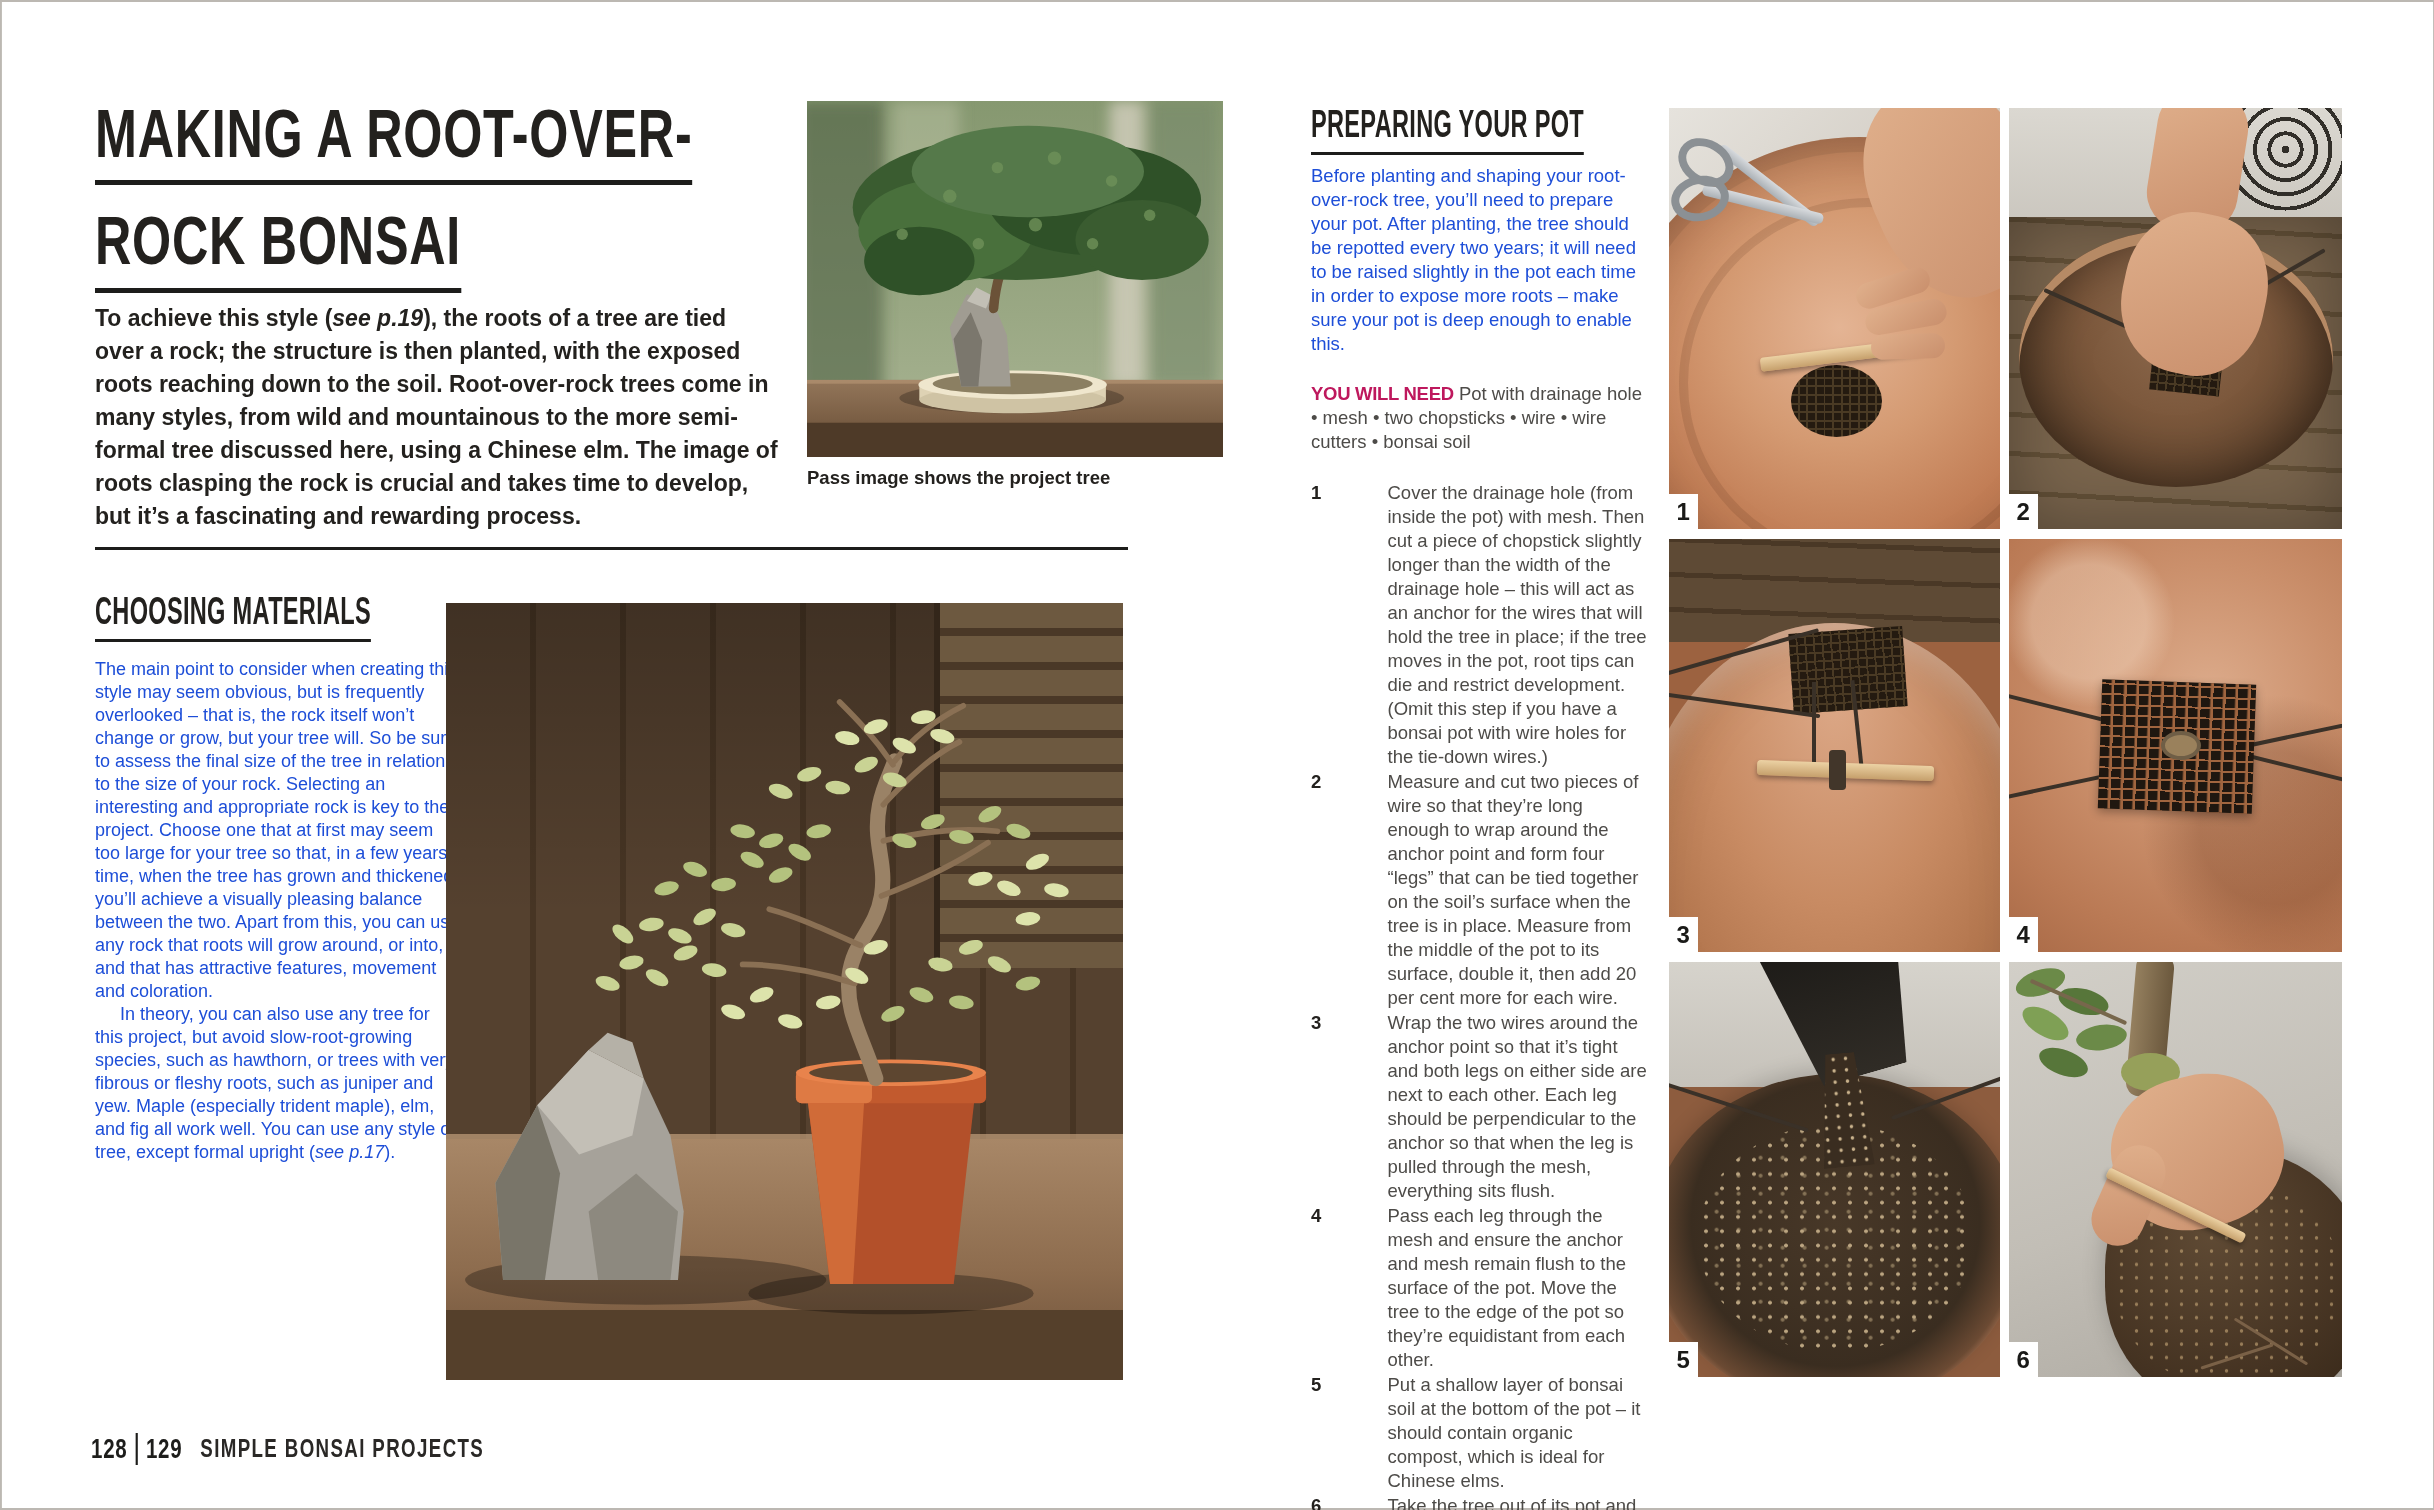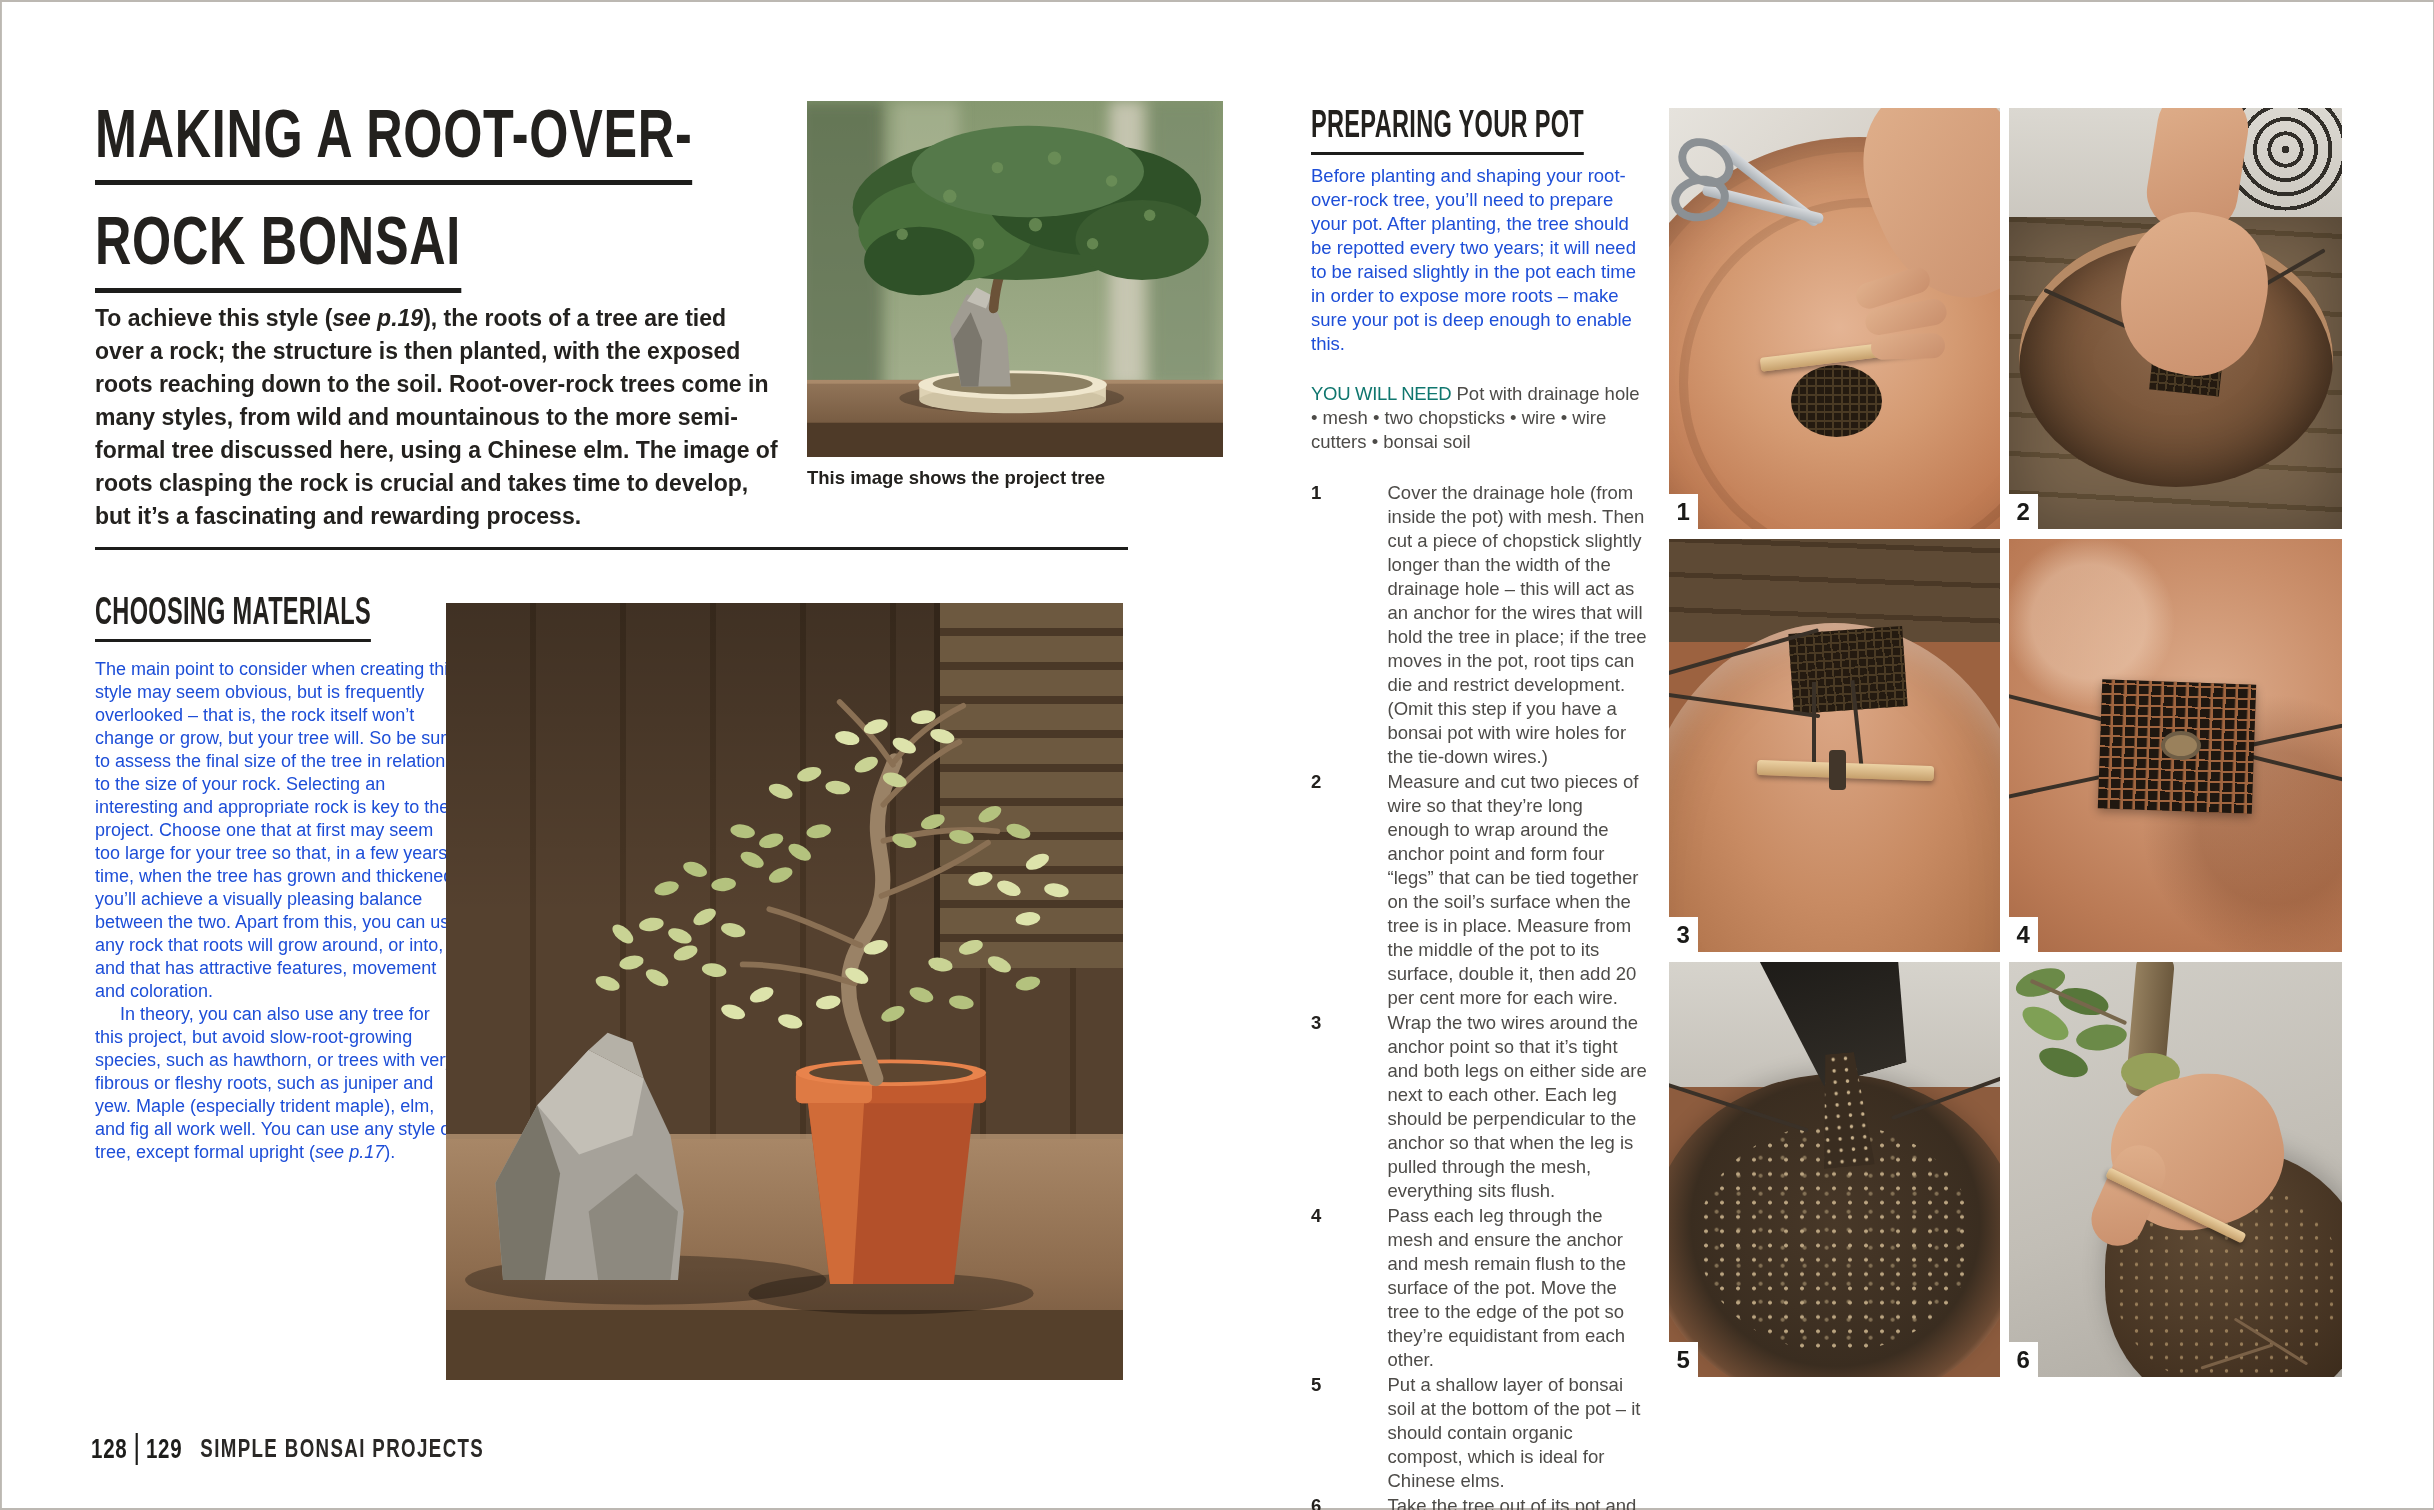--- a/index.html
+++ b/index.html
@@ -18,21 +18,21 @@
         border-bottom:3.8px solid #1d1d1b;padding-bottom:8.6px;letter-spacing:0.5px;}
   .bodytxt{font-size:18px;line-height:23px;color:#1d4ed8;}
   .bodytxt p{margin:0;}
   .bodytxt p.indent{text-indent:25px;}
   .cap{font-size:18.5px;line-height:24px;color:#4d4b48;}
   .cap .lead{font-weight:700;color:#23211e;}
   .steps{font-size:18.5px;line-height:24px;color:#4d4b48;}
   .step{display:flex;margin:0 0 1px 0;}
   .step-num{width:28.5px;flex:0 0 28.5px;font-weight:700;color:#23211e;}
   .step-text{flex:1;margin-left:48px;}
-  .ywn-label{font-weight:400;color:#0f766e;letter-spacing:-0.3px;}
+  .ywn-label{font-weight:700;color:#be185d;letter-spacing:-0.3px;}
   .footer{display:flex;align-items:center;transform:scaleX(.72);transform-origin:0 50%;
         color:#1d1d1b;white-space:nowrap;}
   .f-num{font-size:28.5px;font-weight:700;letter-spacing:1px;}
   .f-bar{width:2.9px;height:32px;background:#1d1d1b;margin:0 11.4px;}
   .f-title{font-size:26px;font-weight:700;letter-spacing:1.9px;margin-left:25px;color:#2a2826;}
   
   .photo{position:absolute;overflow:hidden;background:#d8d4cd;}
   .badge{position:absolute;left:0;bottom:0;width:28.5px;height:35px;background:#fff;
         display:flex;align-items:center;justify-content:center;
         font-size:24px;font-weight:700;color:#1a1a18;z-index:9;}
@@ -219,21 +219,21 @@
             <circle cx="100" cy="140" r="6"></circle>
           <circle cx="180" cy="150" r="6"></circle>
             <circle cx="240" cy="130" r="7"></circle>
             <circle cx="300" cy="150" r="6"></circle>
         </g>
       </g>
     </svg>
   </div>
 
   <div class="abs cap" style="left:807px;top:466px;width:335px;">
-    <span class="lead" style="display:block;">This image shows the project tree</span>
+    <span class="lead" style="display:block;">Pass image shows the project tree</span>
   </div>
 
   <div class="photo" style="left:446px;top:603px;width:677px;height:777px;">
     <div class="shape" style="inset:0;background:repeating-linear-gradient(90deg,#55412f 0 84px,#473524 84px 90px);"></div>
     <div class="shape" style="inset:0;background:linear-gradient(rgba(0,0,0,.25),rgba(0,0,0,0) 40%);"></div>
     <div class="shape" style="right:0;top:0;width:27%;height:47%;border-left:6.7px solid #33261a;background:repeating-linear-gradient(0deg,#6d5940 0 26px,#4a3827 26px 34px);"></div>
     <div class="shape" style="left:0;right:0;bottom:0;height:31%;background:linear-gradient(#a88767 0%,#8d6c4e 55%,#6b4f38 100%);"></div>
     <div class="shape" style="left:0;right:0;bottom:31%;height:4.8px;background:#c2a07c;opacity:.7;"></div>
     <div class="shape" style="left:0;right:0;bottom:0;height:9%;background:#55402b;"></div>
     <svg class="shape" style="left:0;top:0;" width="677" height="777" viewBox="0 0 712 817">

